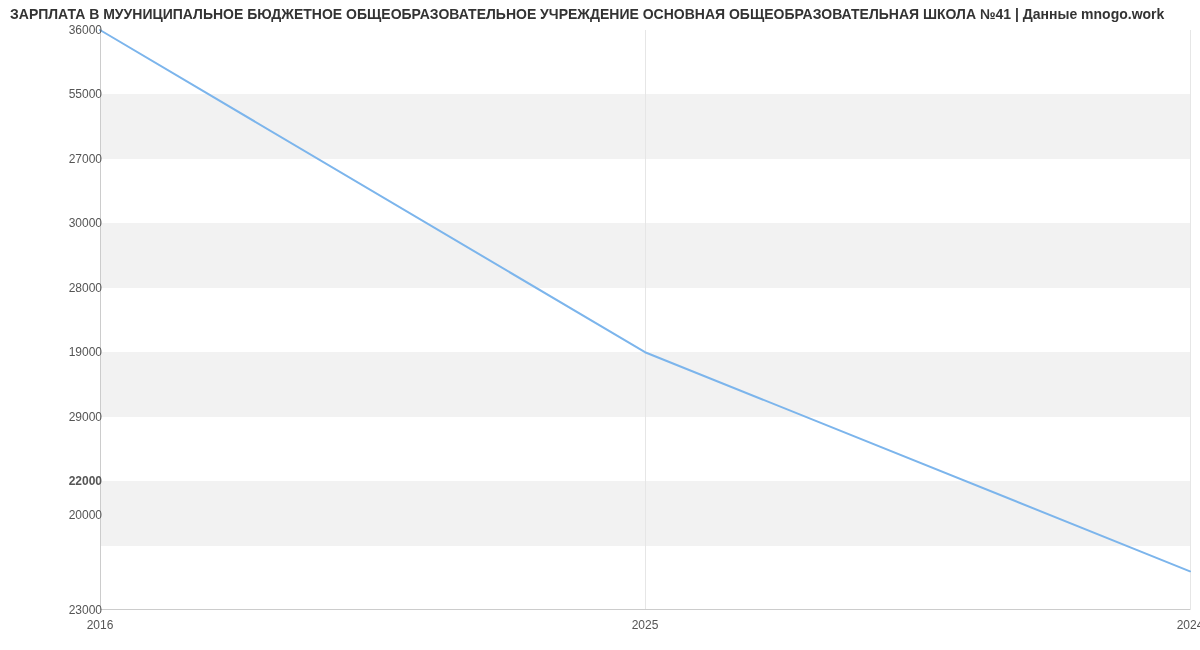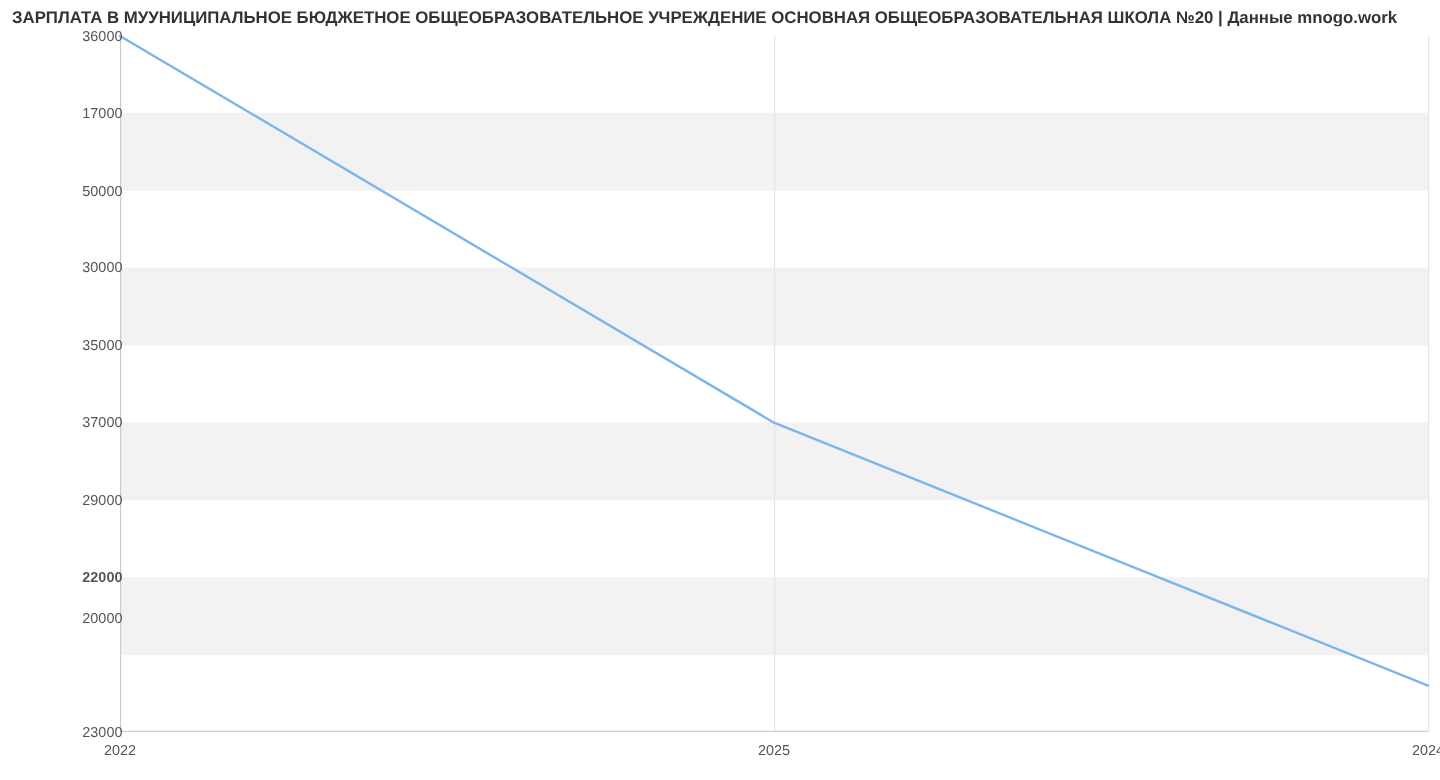--- a/index.html
+++ b/index.html
@@ -95,21 +95,21 @@
     stroke-width: 2;
     stroke-linejoin: round;
     stroke-linecap: round;
   }
 </style>
 </head>
 <body>
 
 <div class="chart-container">
 
-  <div class="chart-title">ЗАРПЛАТА В МУУНИЦИПАЛЬНОЕ БЮДЖЕТНОЕ ОБЩЕОБРАЗОВАТЕЛЬНОЕ УЧРЕЖДЕНИЕ ОСНОВНАЯ ОБЩЕОБРАЗОВАТЕЛЬНАЯ ШКОЛА №20 | Данные mnogo.work</div>
+  <div class="chart-title">ЗАРПЛАТА В МУУНИЦИПАЛЬНОЕ БЮДЖЕТНОЕ ОБЩЕОБРАЗОВАТЕЛЬНОЕ УЧРЕЖДЕНИЕ ОСНОВНАЯ ОБЩЕОБРАЗОВАТЕЛЬНАЯ ШКОЛА №41 | Данные mnogo.work</div>
 
   <div class="plot-area">
     <div id="grid-bands">
         <div class="grid-band" style="top: 451.111px; height: 64.4444px;"></div>
         <div class="grid-band" style="top: 322.222px; height: 64.4444px;"></div>
         <div class="grid-band" style="top: 193.333px; height: 64.4444px;"></div>
         <div class="grid-band" style="top: 64.4444px; height: 64.4444px;"></div>
       </div>
     <div id="x-grid-lines">
         <div class="x-grid-line" style="left: 545px;"></div>
@@ -120,26 +120,26 @@
     <svg class="line-layer" viewBox="0 0 1090 580" preserveAspectRatio="none">
       <path id="series-path" class="series-path" d="M0.00 0.00 L545.00 322.22 L1090.00 541.33"></path>
     </svg>
   </div>
 
   <div id="y-tick-labels">
       <div class="y-tick-label" style="top: 610px;">23000</div>
       <div class="y-tick-label" style="top: 515px;">20000</div>
       <div class="y-tick-label" style="top: 481.111px; font-weight: bold;">22000</div>
       <div class="y-tick-label" style="top: 416.667px;">29000</div>
-      <div class="y-tick-label" style="top: 352.222px;">37000</div>
-      <div class="y-tick-label" style="top: 287.778px;">35000</div>
+      <div class="y-tick-label" style="top: 352.222px;">19000</div>
+      <div class="y-tick-label" style="top: 287.778px;">28000</div>
       <div class="y-tick-label" style="top: 223.333px;">30000</div>
-      <div class="y-tick-label" style="top: 158.889px;">50000</div>
-      <div class="y-tick-label" style="top: 94.4444px;">17000</div>
+      <div class="y-tick-label" style="top: 158.889px;">27000</div>
+      <div class="y-tick-label" style="top: 94.4444px;">55000</div>
       <div class="y-tick-label" style="top: 30px;">36000</div>
     </div>
   <div id="x-tick-labels">
-      <div class="x-tick-label" style="left: 100px;">2022</div>
+      <div class="x-tick-label" style="left: 100px;">2016</div>
       <div class="x-tick-label" style="left: 645px;">2025</div>
       <div class="x-tick-label" style="left: 1190px;">2024</div>
     </div>
 
 </div>
 
 </body></html>

